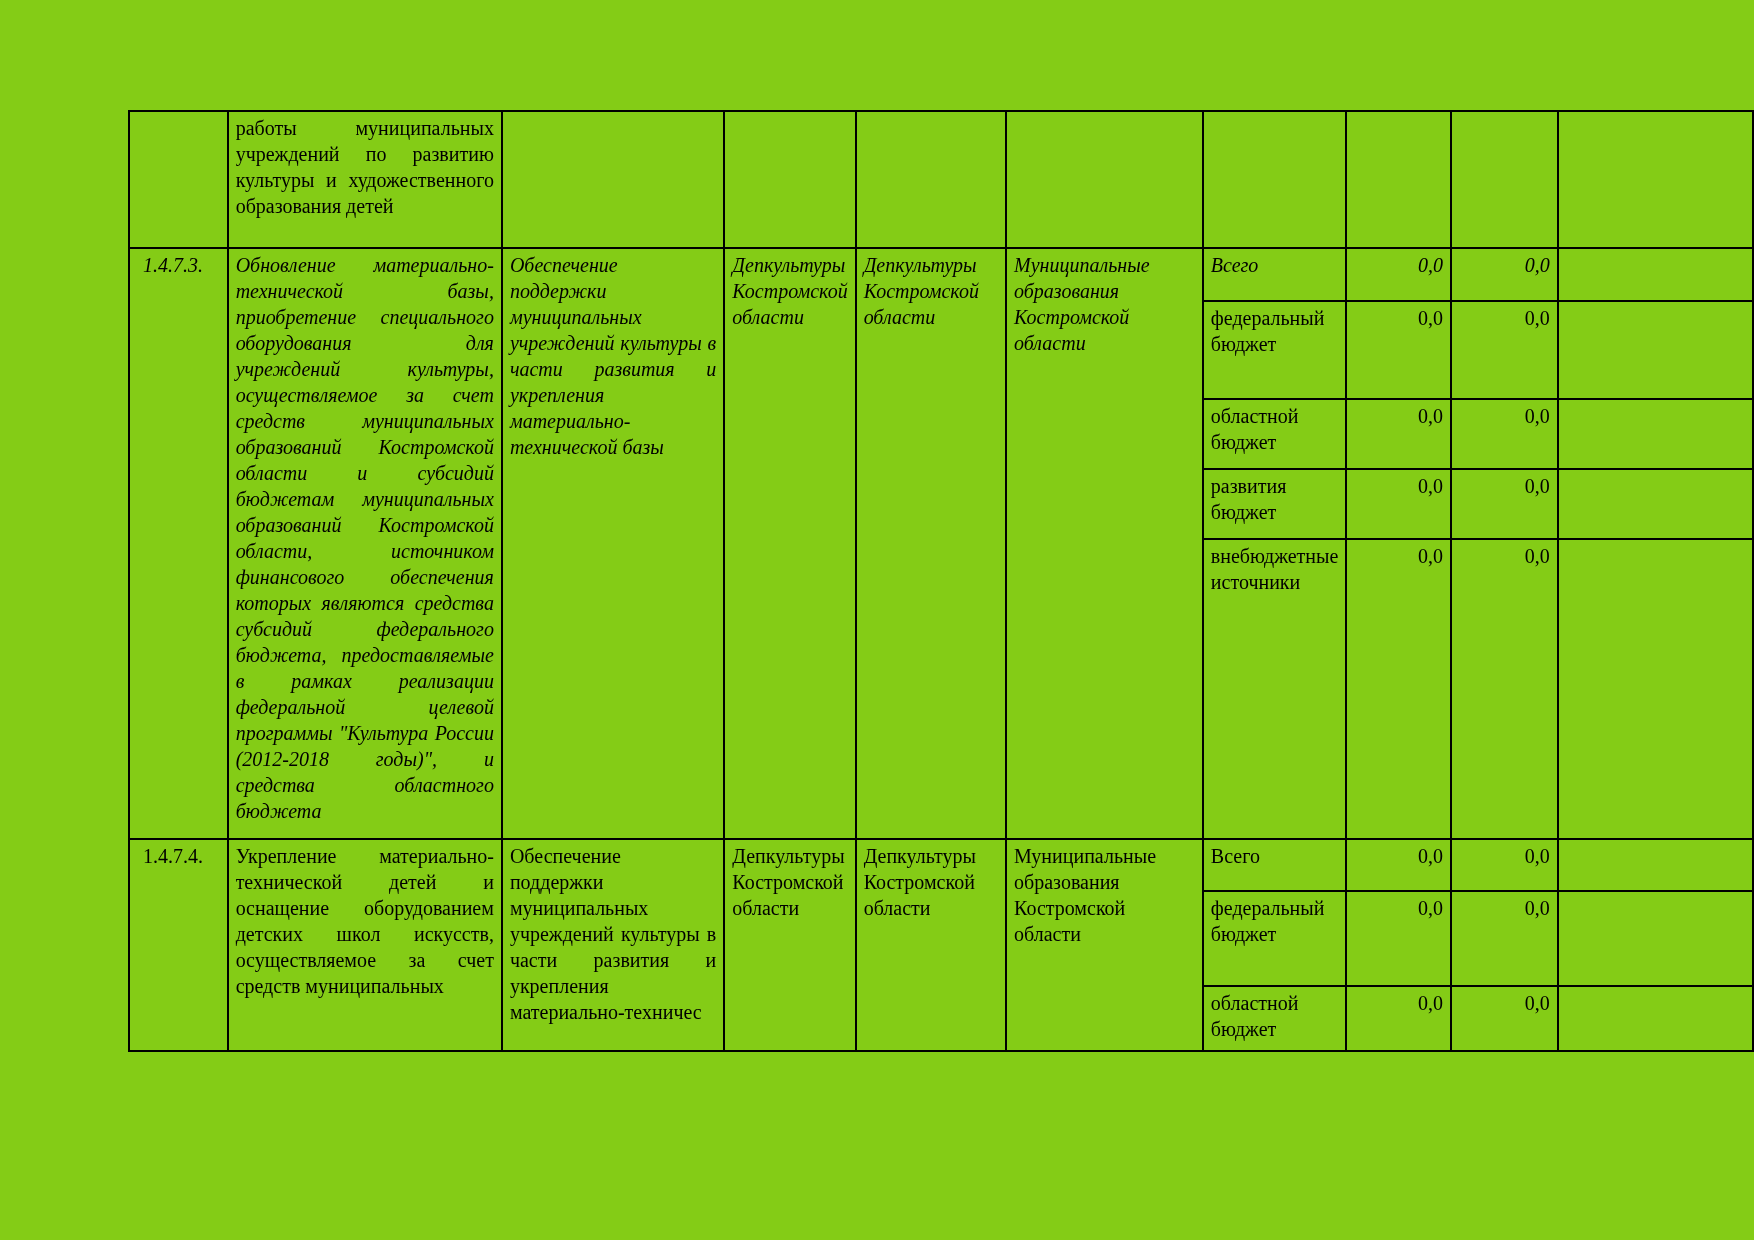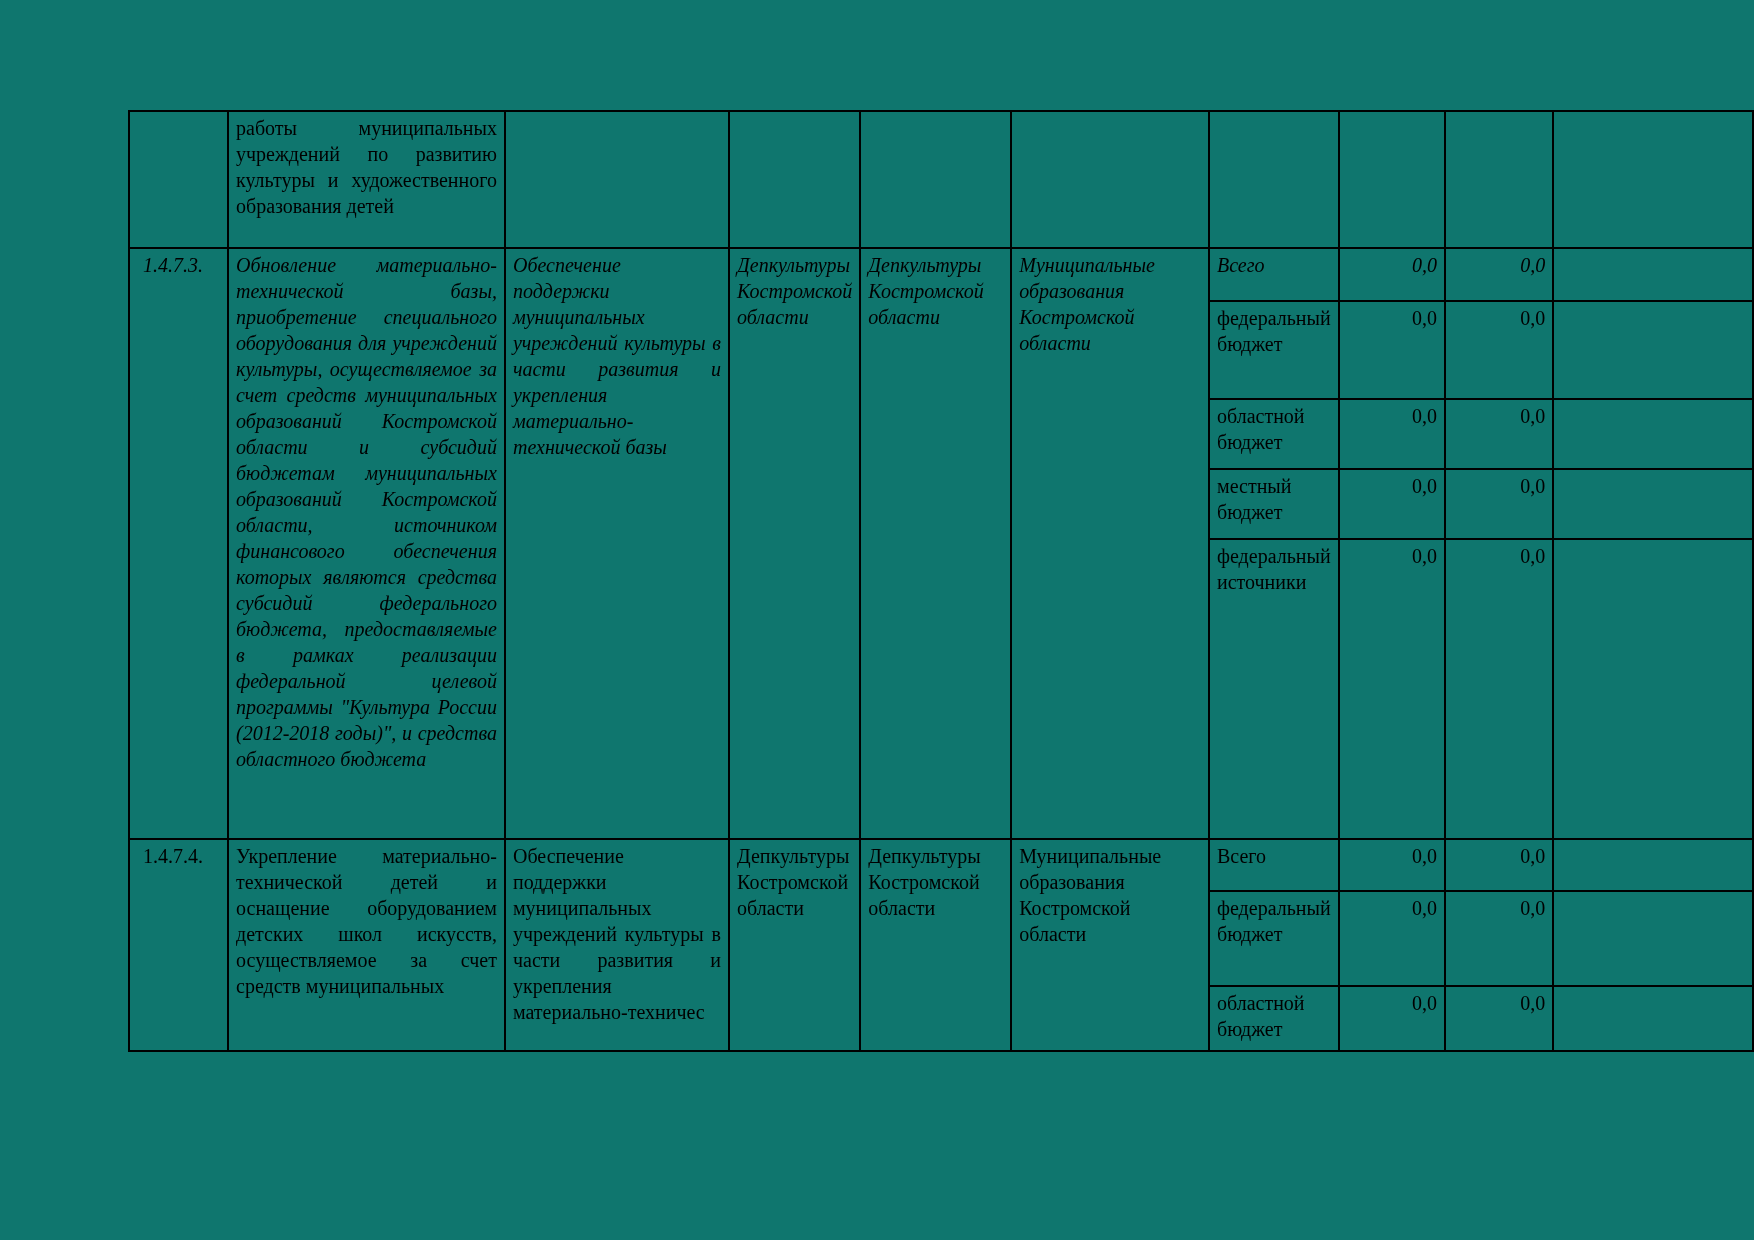--- a/index.html
+++ b/index.html
@@ -1,21 +1,21 @@
 <!DOCTYPE html>
 <html><head>
 <meta charset="utf-8">
 <style>
   * { margin: 0; padding: 0; box-sizing: border-box; }
   html, body { background: #ffffff; }
   .page {
     position: relative;
     width: 1754px;
     height: 1240px;
-    background: #0f766e;
+    background: #84cc16;
     overflow: hidden;
     font-family: "Liberation Serif", "DejaVu Serif", serif;
     font-size: 20px;
     line-height: 26px;
     color: #000000;
   }
   table.doc-table {
     position: absolute;
     left: 128px;
     top: 110px;
@@ -93,27 +93,27 @@
         <td class="val">0,0</td>
         <td></td>
       </tr>
       <tr class="rB3">
         <td>областной бюджет</td>
         <td class="val">0,0</td>
         <td class="val">0,0</td>
         <td></td>
       </tr>
       <tr class="rB4">
-        <td>местный бюджет</td>
+        <td>развития бюджет</td>
         <td class="val">0,0</td>
         <td class="val">0,0</td>
         <td></td>
       </tr>
       <tr class="rB5">
-        <td>федеральный источники</td>
+        <td>внебюджетные источники</td>
         <td class="val">0,0</td>
         <td class="val">0,0</td>
         <td></td>
       </tr>
 
       <tr class="rC1">
         <td rowspan="3" class="c-num">1.4.7.4.</td>
         <td rowspan="3" class="just">Укрепление материально-технической детей и оснащение оборудованием детских школ искусств, осуществляемое за счет средств муниципальных</td>
         <td rowspan="3" class="just">Обеспечение поддержки муниципальных учреждений культуры в части развития и укрепления материально-техничес</td>
         <td rowspan="3">Депкультуры Костромской области</td>

